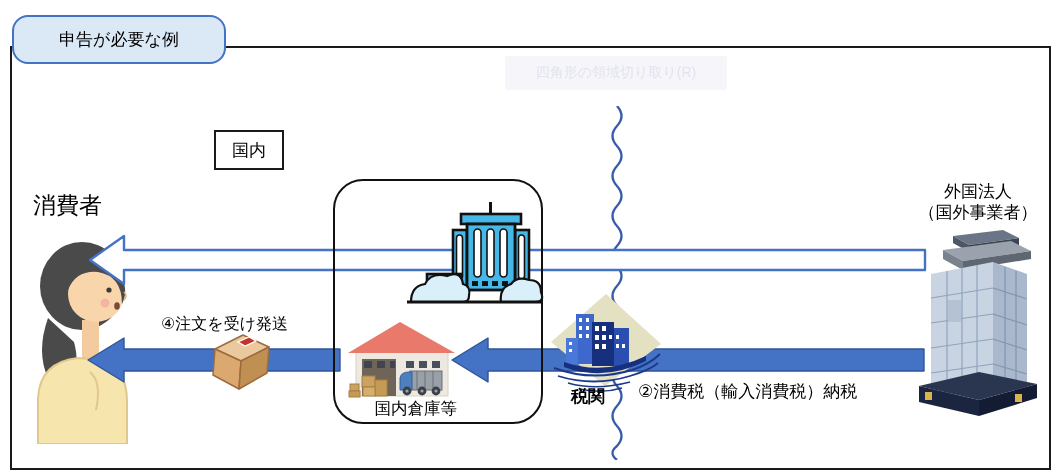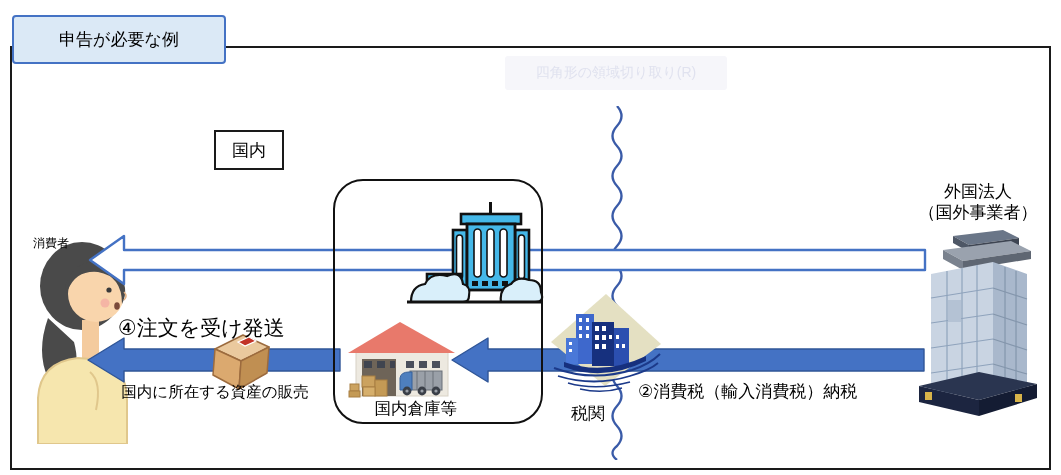--- a/index.html
+++ b/index.html
@@ -5,38 +5,38 @@
   html,body{margin:0;padding:0;background:#fff;}
   #canvas{
     position:relative;width:1061px;height:475px;background:#ffffff;
     font-family:"Liberation Sans","DejaVu Sans",sans-serif;color:#000;overflow:hidden;
   }
   .abs{position:absolute;}
   
   #main-frame{left:10px;top:46px;width:1037px;height:420px;border:2.5px solid #1a1a1a;background:#fff;}
   
   #title-box{left:12px;top:15px;width:210px;height:45px;background:#DBE9F6;border:2.5px solid #4472C4;
-    border-radius:4px;display:flex;align-items:center;justify-content:center;font-size:17px;}
+    border-radius:16px;display:flex;align-items:center;justify-content:center;font-size:17px;}
   
   #ghost{left:505px;top:56px;width:222px;height:34px;background:#F6F6FA;border-radius:3px;
     display:flex;align-items:center;justify-content:center;font-size:14px;color:#E0E2EF;}
   
   .region-box{width:66px;height:36px;border:2.5px solid #1a1a1a;background:#fff;
     display:flex;align-items:center;justify-content:center;font-size:17px;}
   #region-domestic{left:214px;top:130px;}
   #region-overseas{left:753px;top:130px;}
   
   .lbl{white-space:nowrap;}
-  #consumer-label{left:33px;top:190px;font-size:12px;margin-top:45px;}
+  #consumer-label{left:33px;top:190px;font-size:23px;}
   #ec-label{left:337px;top:186px;width:206px;text-align:center;font-size:15.5px;letter-spacing:1px;}
   #foreign-label{left:893px;top:181px;width:170px;text-align:center;font-size:17px;line-height:21px;}
   #warehouse-label{left:337px;top:398px;width:120px;text-align:right;font-size:16.5px;}
-  #customs-label{left:571px;top:402px;font-size:17px;font-weight:normal;}
+  #customs-label{left:571px;top:385px;font-size:17px;font-weight:bold;}
   #flow3-label{left:112px;top:224px;font-size:16.5px;}
-  #flow4-label{left:118px;top:314px;width:170px;text-align:left;font-size:21px;}
+  #flow4-label{left:118px;top:314px;width:170px;text-align:right;font-size:16px;}
   #flow1-label{left:648px;top:322px;font-size:17.5px;}
   #flow2-label{left:638px;top:380px;font-size:17px;}
   #sale-note{left:105px;top:383px;width:220px;text-align:center;font-size:15.5px;line-height:18px;}
   
   #platform-container{left:333px;top:179px;width:206px;height:241px;border:2.5px solid #111;border-radius:30px;background:transparent;}
   svg{display:block;}
 </style>
 </head>
 <body>
 
@@ -198,21 +198,20 @@
     <polygon points="4,160 64,174 122,158 64,146" fill="#2A3550"></polygon>
     <polygon points="4,160 64,174 64,190 4,176" fill="#1C2540"></polygon>
     <polygon points="64,174 122,158 122,172 64,190" fill="#141C33"></polygon>
     <rect x="10" y="166" width="7" height="8" fill="#D8B44A"></rect>
     <rect x="100" y="168" width="7" height="8" fill="#D8B44A"></rect>
   </svg>
 
   <div class="abs" id="flow4-label">④注文を受け発送</div>
   <div class="abs lbl" id="flow2-label">②消費税（輸入消費税）納税</div>
   <div class="abs" id="sale-note">
-    <div>国内に所在する資産の販売</div>
   </div>
 
   <div class="abs lbl" id="consumer-label">消費者</div>
   <div class="abs" id="warehouse-label">国内倉庫等</div>
   <div class="abs lbl" id="customs-label">税関</div>
   <div class="abs" id="foreign-label">
     <div>外国法人</div>
     <div>（国外事業者）</div>
   </div>
 

